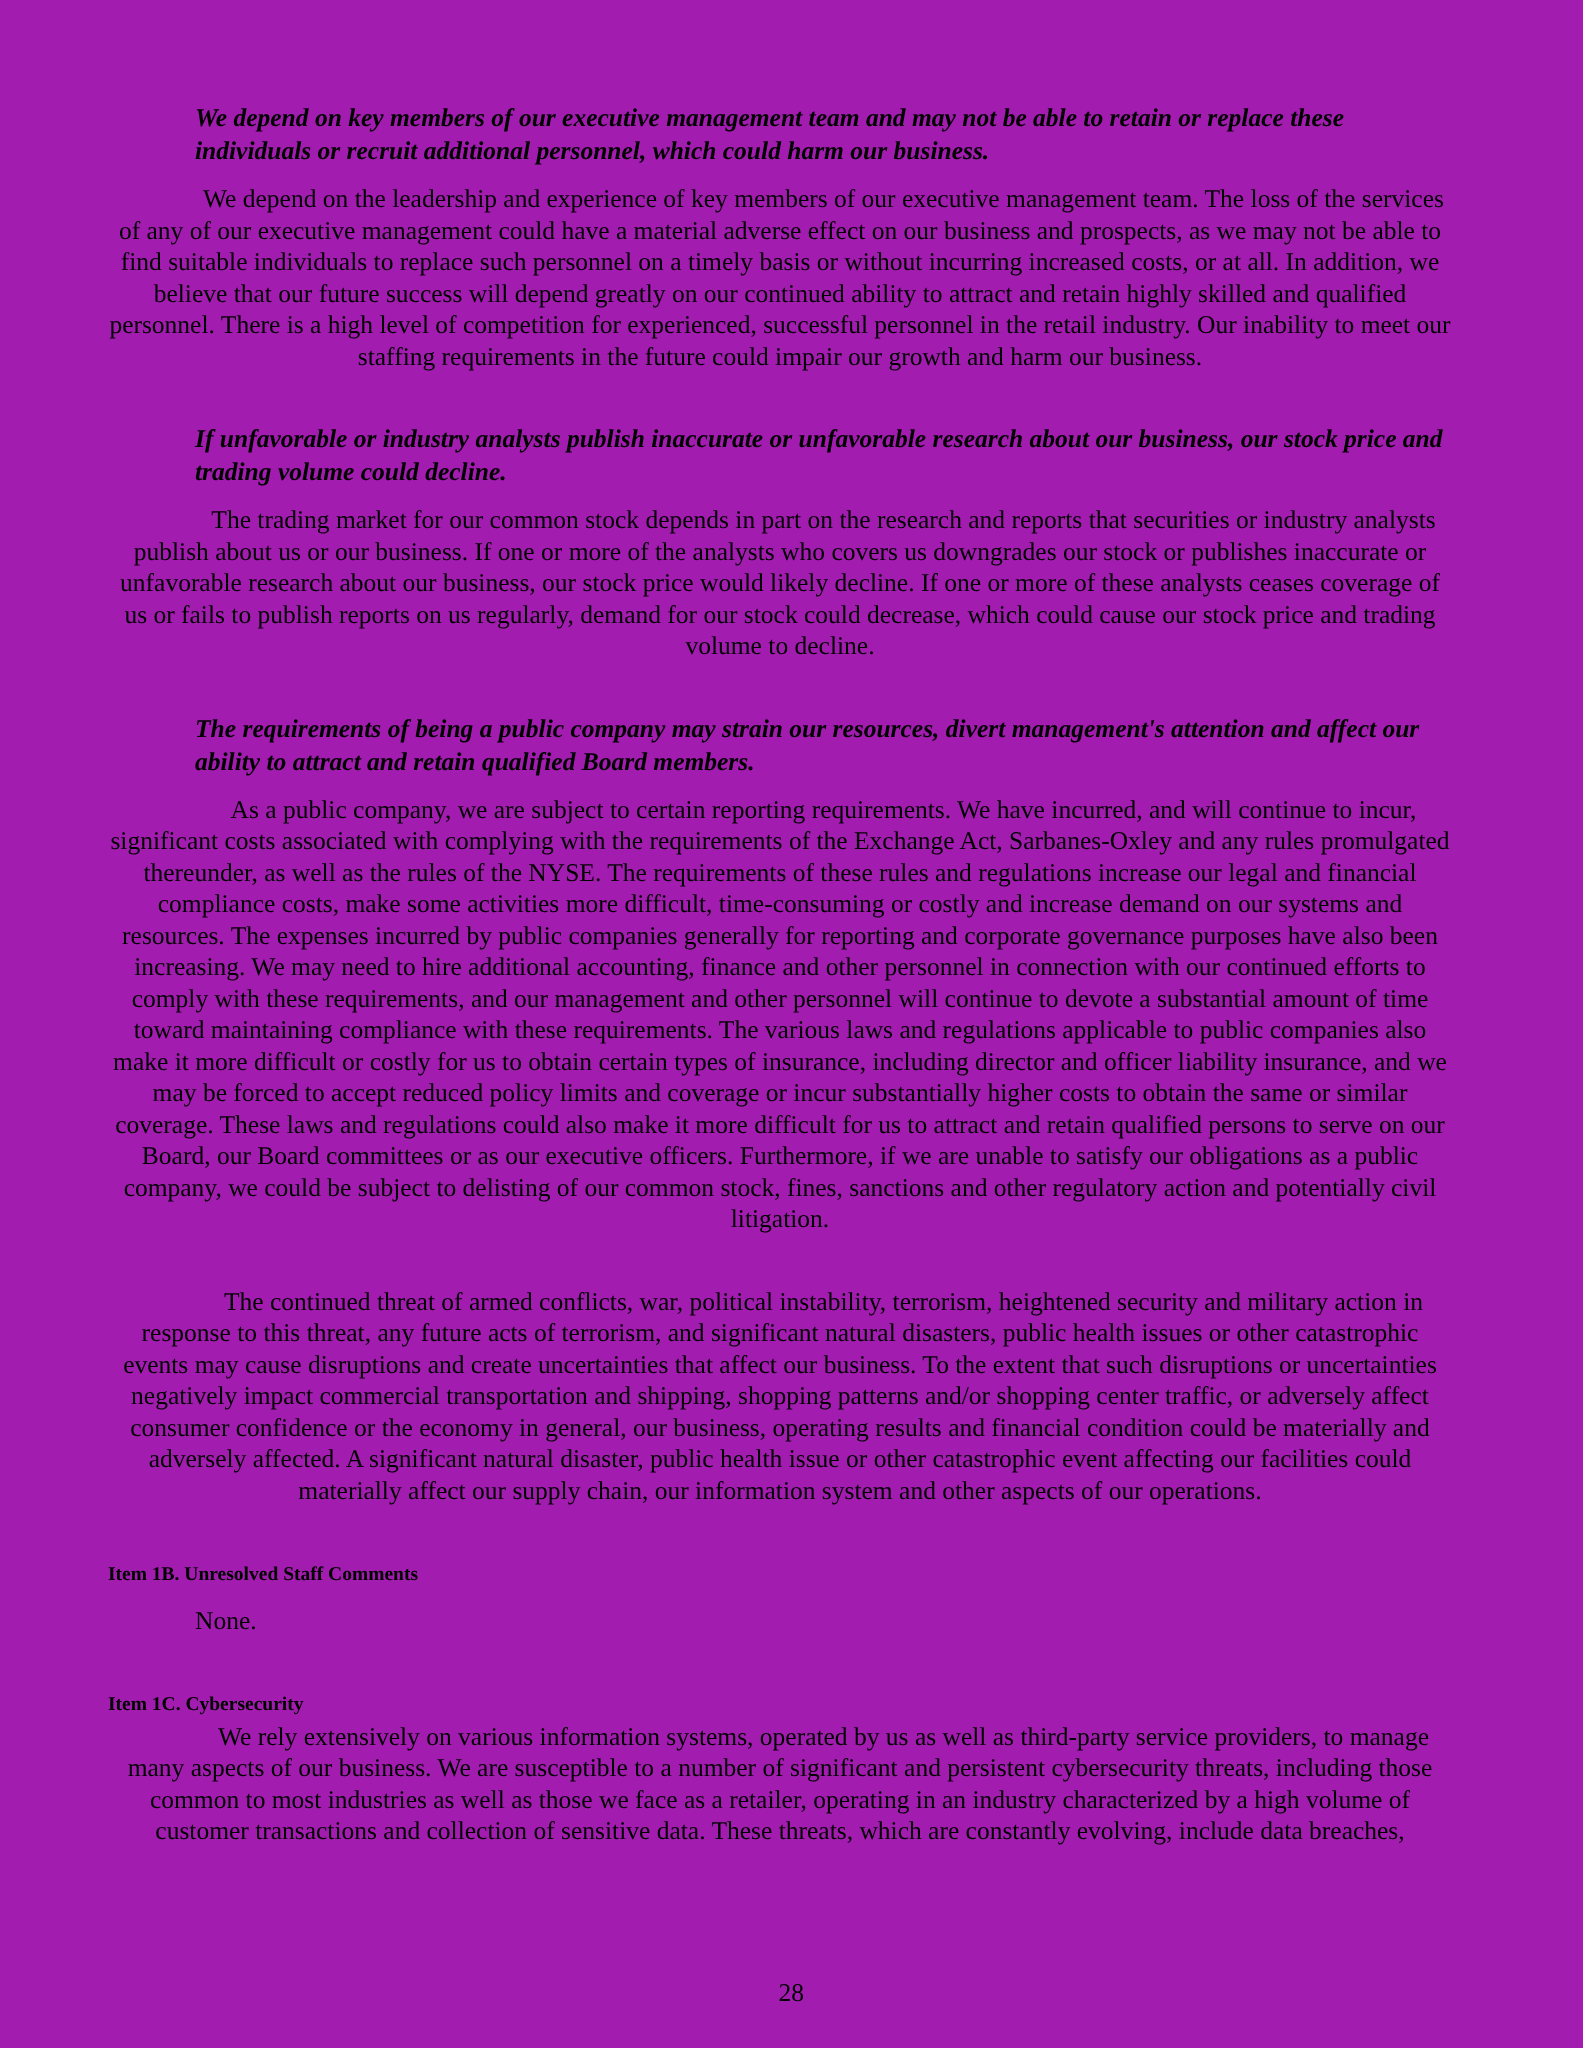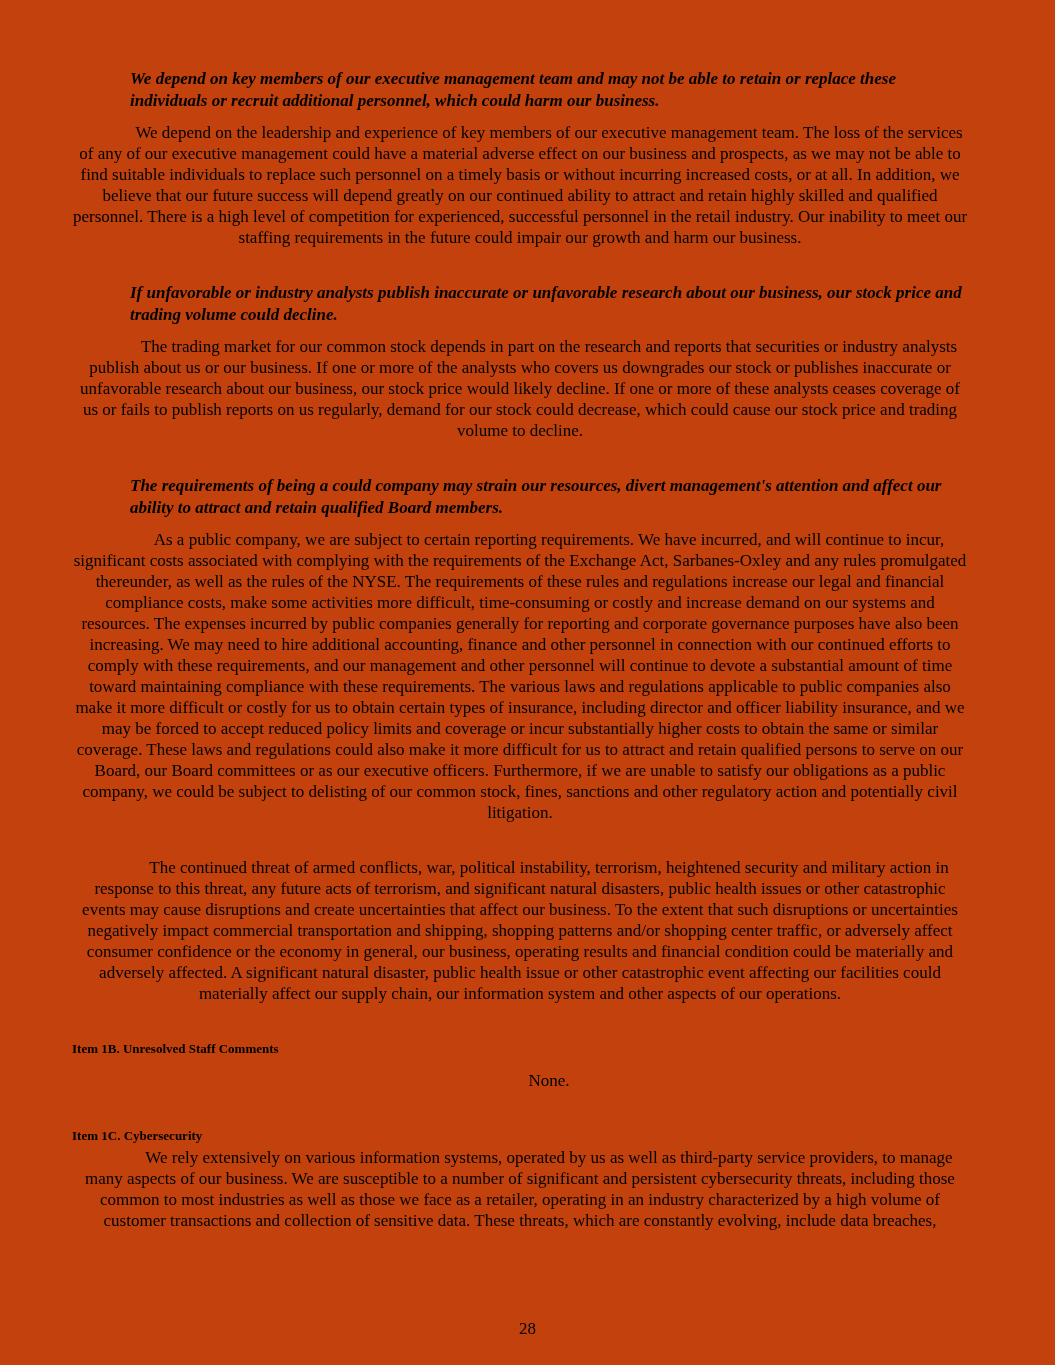--- a/index.html
+++ b/index.html
@@ -5,21 +5,21 @@
   html, body {
     margin: 0;
     padding: 0;
     background: #ffffff;
   }
   .page {
     position: relative;
     width: 1055px;
     height: 1365px;
     margin: 0 auto;
-    background: #c2410c;
+    background: #a21caf;
     font-family: "Liberation Serif", "DejaVu Serif", serif;
     font-size: 17px;
     line-height: 21px;
     color: #000000;
     overflow: hidden;
     box-sizing: border-box;
   }
   .content {
     position: absolute;
     top: 68px;
@@ -47,21 +47,20 @@
   }
   .item-heading {
     margin: 34px 0 0 0;
     font-size: 13px;
     font-weight: bold;
     line-height: 22px;
   }
   .item-body {
     margin: 10px 0 0 0;
     text-indent: 58px;
-    text-align: center;
   }
   .sub-heading {
     margin: 10px 0 0 58px;
     font-size: 17px;
     font-weight: bold;
     font-style: italic;
     line-height: 22px;
   }
   .sub-heading + .body-para {
     margin-top: 14px;
@@ -87,21 +86,21 @@
       <h3 class="risk-heading">We depend on key members of our executive management team and may not be able to retain or replace these individuals or recruit additional personnel, which could harm our business.</h3>
       <p class="body-para">We depend on the leadership and experience of key members of our executive management team. The loss of the services of any of our executive management could have a material adverse effect on our business and prospects, as we may not be able to find suitable individuals to replace such personnel on a timely basis or without incurring increased costs, or at all. In addition, we believe that our future success will depend greatly on our continued ability to attract and retain highly skilled and qualified personnel. There is a high level of competition for experienced, successful personnel in the retail industry. Our inability to meet our staffing requirements in the future could impair our growth and harm our business.</p>
     </section>
 
     <section class="risk-section">
       <h3 class="risk-heading">If unfavorable or industry analysts publish inaccurate or unfavorable research about our business, our stock price and trading volume could decline.</h3>
       <p class="body-para">The trading market for our common stock depends in part on the research and reports that securities or industry analysts publish about us or our business. If one or more of the analysts who covers us downgrades our stock or publishes inaccurate or unfavorable research about our business, our stock price would likely decline. If one or more of these analysts ceases coverage of us or fails to publish reports on us regularly, demand for our stock could decrease, which could cause our stock price and trading volume to decline.</p>
     </section>
 
     <section class="risk-section">
-      <h3 class="risk-heading">The requirements of being a could company may strain our resources, divert management's attention and affect our ability to attract and retain qualified Board members.</h3>
+      <h3 class="risk-heading">The requirements of being a public company may strain our resources, divert management's attention and affect our ability to attract and retain qualified Board members.</h3>
       <p class="body-para">As a public company, we are subject to certain reporting requirements. We have incurred, and will continue to incur, significant costs associated with complying with the requirements of the Exchange Act, Sarbanes-Oxley and any rules promulgated thereunder, as well as the rules of the NYSE. The requirements of these rules and regulations increase our legal and financial compliance costs, make some activities more difficult, time-consuming or costly and increase demand on our systems and resources. The expenses incurred by public companies generally for reporting and corporate governance purposes have also been increasing. We may need to hire additional accounting, finance and other personnel in connection with our continued efforts to comply with these requirements, and our management and other personnel will continue to devote a substantial amount of time toward maintaining compliance with these requirements. The various laws and regulations applicable to public companies also make it more difficult or costly for us to obtain certain types of insurance, including director and officer liability insurance, and we may be forced to accept reduced policy limits and coverage or incur substantially higher costs to obtain the same or similar coverage. These laws and regulations could also make it more difficult for us to attract and retain qualified persons to serve on our Board, our Board committees or as our executive officers. Furthermore, if we are unable to satisfy our obligations as a public company, we could be subject to delisting of our common stock, fines, sanctions and other regulatory action and potentially civil litigation.</p>
     </section>
 
     <section class="risk-section">
       <p class="body-para">The continued threat of armed conflicts, war, political instability, terrorism, heightened security and military action in response to this threat, any future acts of terrorism, and significant natural disasters, public health issues or other catastrophic events may cause disruptions and create uncertainties that affect our business. To the extent that such disruptions or uncertainties negatively impact commercial transportation and shipping, shopping patterns and/or shopping center traffic, or adversely affect consumer confidence or the economy in general, our business, operating results and financial condition could be materially and adversely affected. A significant natural disaster, public health issue or other catastrophic event affecting our facilities could materially affect our supply chain, our information system and other aspects of our operations.</p>
     </section>
 
     <section class="item-section">
       <h2 class="item-heading">Item 1B. Unresolved Staff Comments</h2>
       <p class="item-body">None.</p>

